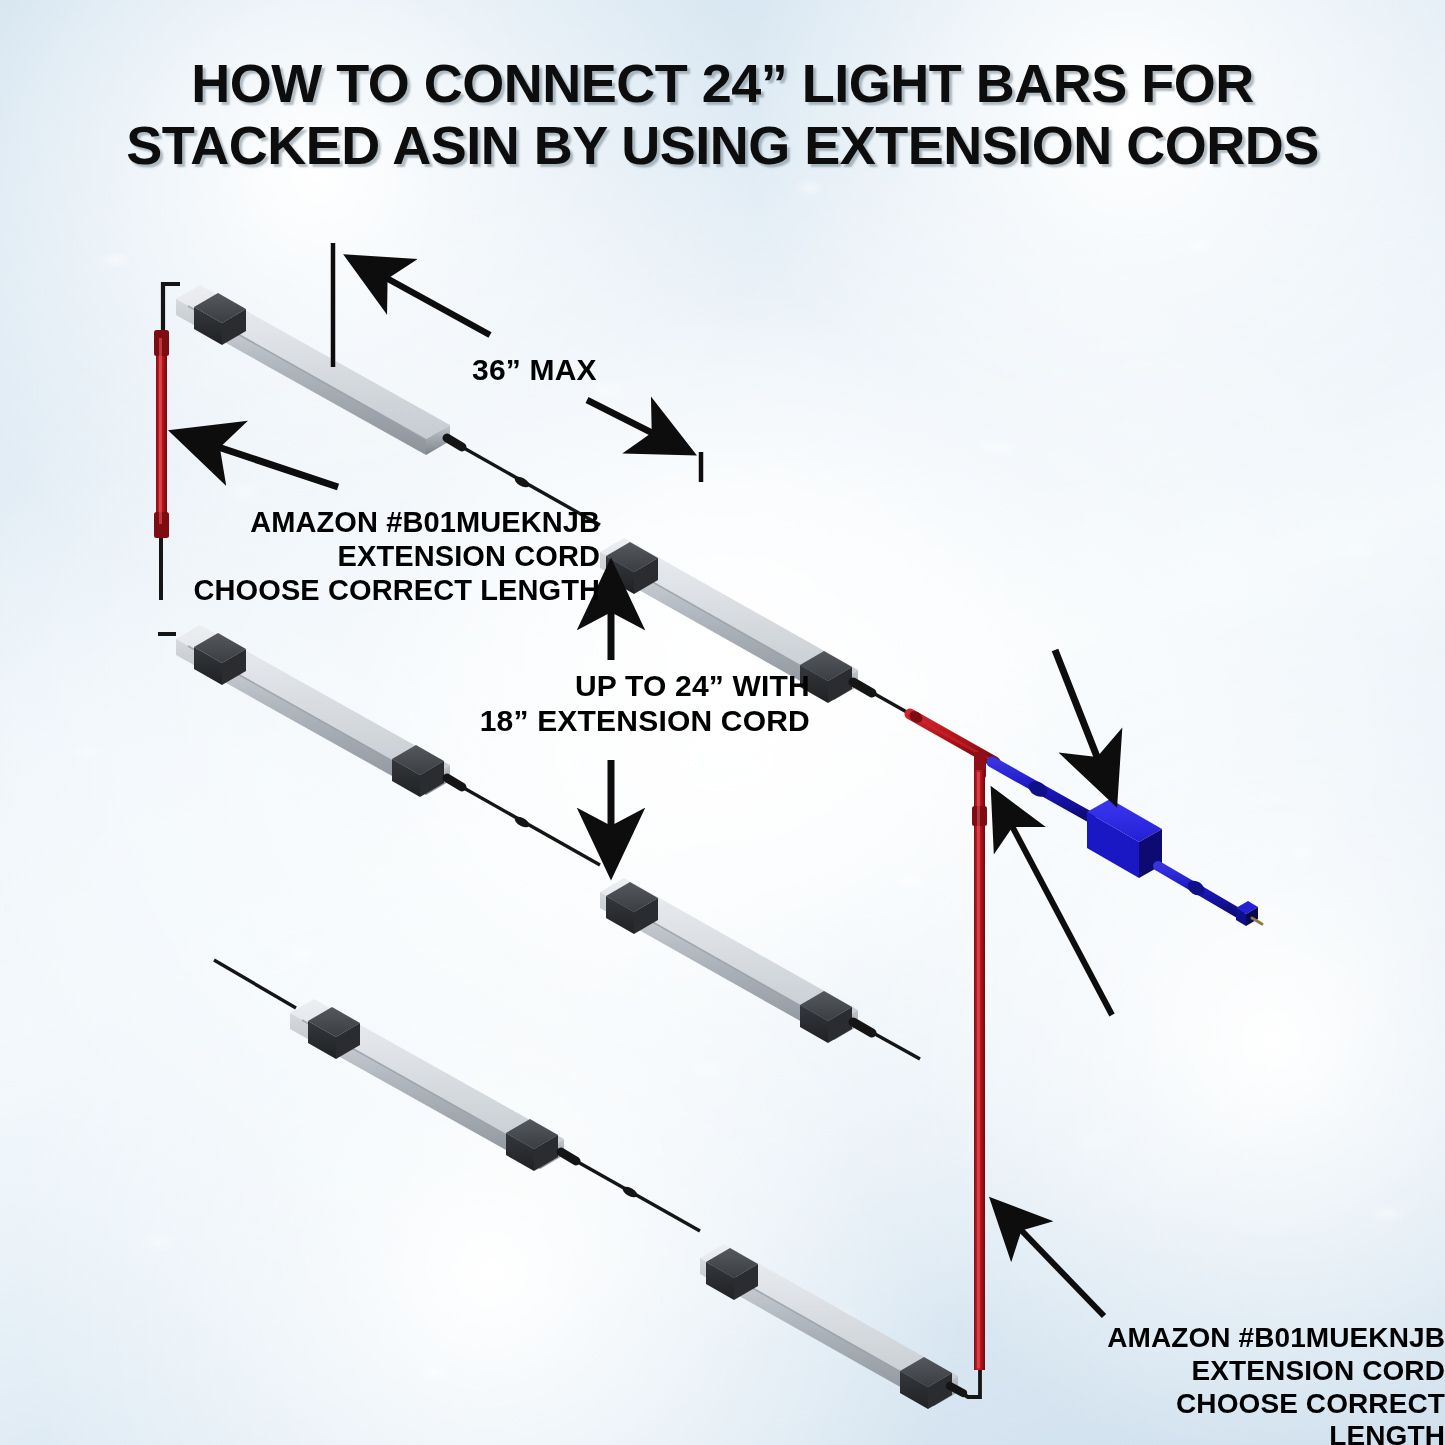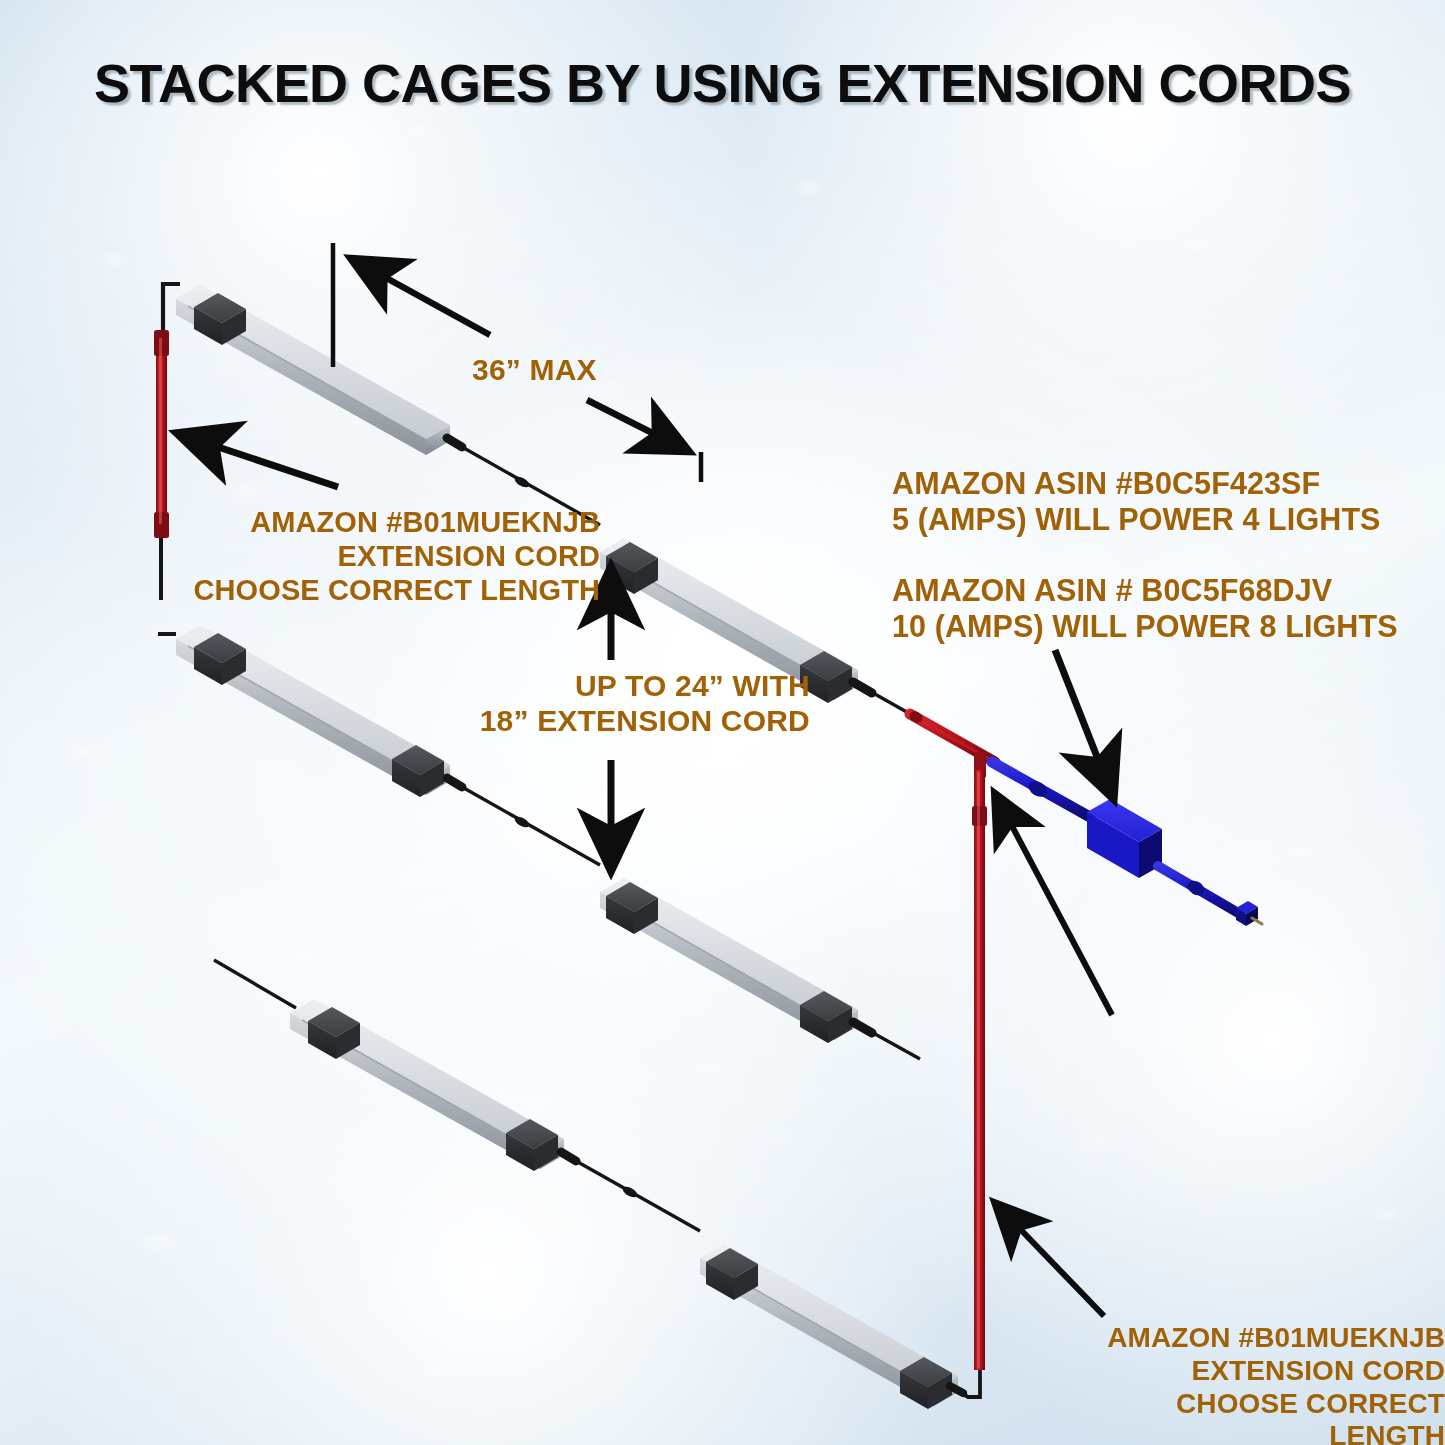--- a/index.html
+++ b/index.html
@@ -83,21 +83,21 @@
   #diagram {
     position: absolute;
     inset: 0;
     z-index: 3;
   }
 
   
   .note {
     position: absolute;
     z-index: 7;
-    color: #a16207;
+    color: #000000;
     font-weight: bold;
     line-height: 1.17;
     white-space: pre-line;
   }
   .note-dim {
     font-size: 30px;
     letter-spacing: .2px;
   }
   .note-body {
     font-size: 29px;
@@ -124,21 +124,22 @@
 </head>
 <body>
 
 <div id="page">
 
   <div class="bg-base"></div>
   <div class="bg-speckle"></div>
   <div class="bg-veil"></div>
 
   <div class="title-wrap">
-    <div class="title-line">STACKED CAGES BY USING EXTENSION CORDS</div>
+    <div class="title-line">HOW TO CONNECT 24” LIGHT BARS FOR</div>
+    <div class="title-line">STACKED ASIN BY USING EXTENSION CORDS</div>
   </div>
 
   <svg id="diagram" viewBox="0 0 1445 1445" width="1445" height="1445">
     <defs>
       <linearGradient id="gBarTop" x1="0" y1="0" x2="0" y2="1">
         <stop offset="0%" stop-color="#eceef1"></stop>
         <stop offset="100%" stop-color="#c6ccd2"></stop>
       </linearGradient>
       <linearGradient id="gBarFrontA" x1="0" y1="0" x2="0" y2="1">
         <stop offset="0%" stop-color="#d6dade"></stop>
@@ -391,24 +392,19 @@
 
   <div id="note-36max" class="note note-dim lft">36” MAX</div>
 
   <div id="note-upto24" class="note note-dim ctr">UP TO 24” WITH
 18” EXTENSION CORD</div>
 
   <div id="note-extleft" class="note note-body ctr">AMAZON #B01MUEKNJB
 EXTENSION CORD
 CHOOSE CORRECT LENGTH</div>
 
-  <div id="note-asin" class="note note-asin lft">AMAZON ASIN #B0C5F423SF
-5 (AMPS) WILL POWER 4 LIGHTS
-
-AMAZON ASIN # B0C5F68DJV
-10 (AMPS) WILL POWER 8 LIGHTS</div>
 
 
   <div id="note-extbr" class="note note-small ctr">AMAZON #B01MUEKNJB
 EXTENSION CORD
 CHOOSE CORRECT LENGTH</div>
 
 </div>
 
 </body></html>

